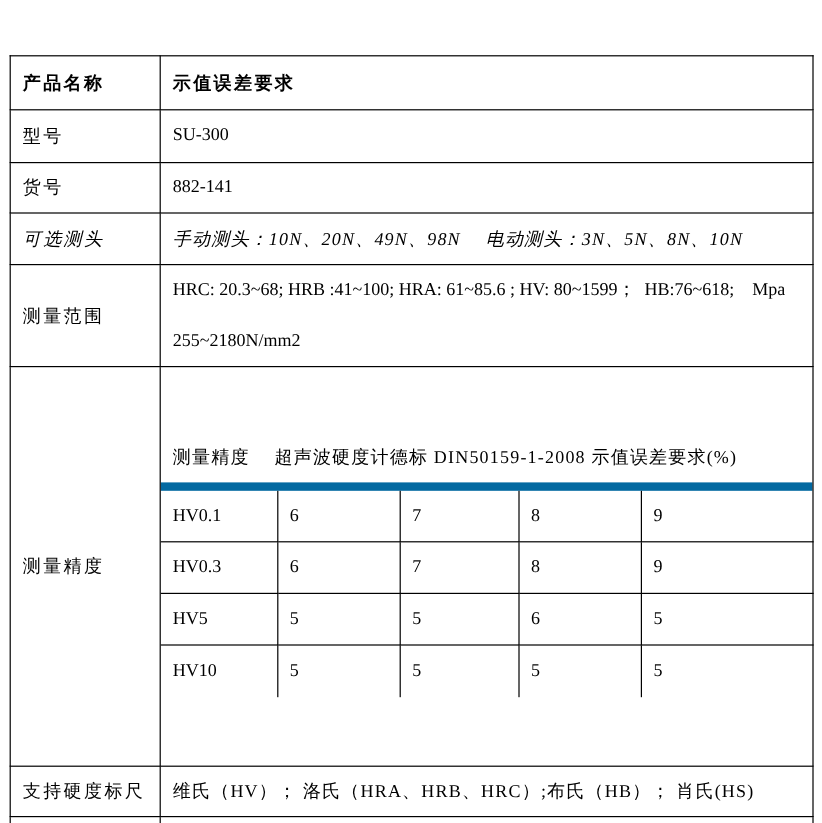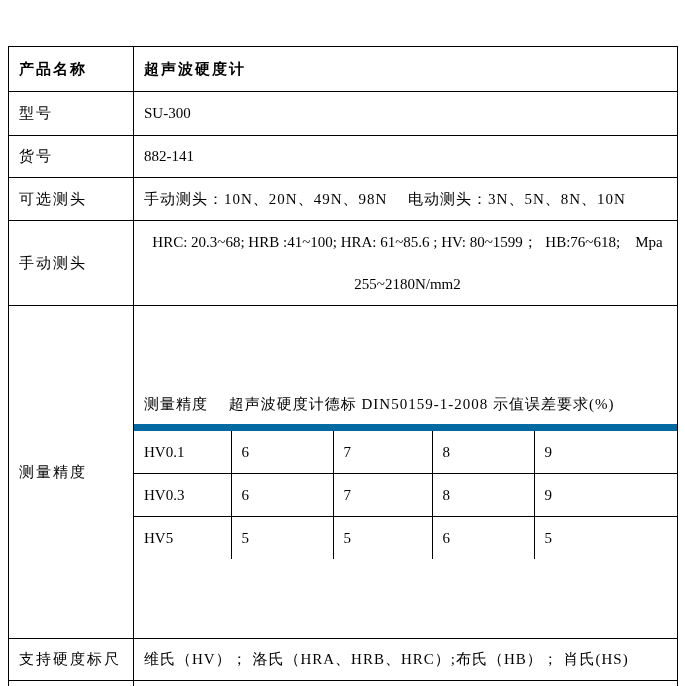--- a/index.html
+++ b/index.html
@@ -4,61 +4,61 @@
 <style>
   html,body{margin:0;padding:0;background:#ffffff;}
   .page{position:relative;width:685px;height:686px;background:#ffffff;overflow:hidden;
         font-family:"Liberation Serif","DejaVu Serif",serif;font-size:15px;color:#000;margin-top:38px;}
   table.spec{position:absolute;left:8px;top:8px;width:669px;border-collapse:collapse;table-layout:fixed;}
   table.spec>tbody>tr>td{border:1px solid #000;vertical-align:middle;}
   td.lab{padding:0 4px 0 10px;}
   td.val{padding:0 6px 0 10px;}
   td.nest{padding:0;vertical-align:top;}
   tr.h45{height:45px;}  tr.h44{height:44px;}  tr.h42{height:42px;}
-  tr.h43{height:43px;}  tr.h85{height:85px;}  tr.h333{height:333px;}
+  tr.h43{height:43px;font-style:italic;}  tr.h85{height:85px;}  tr.h333{height:333px;}
   tr.h39{height:39px;}
   .b{font-weight:bold;}
   .ls2{letter-spacing:2px;}
   .ls1{letter-spacing:1px;}
   .nw{white-space:pre;overflow:hidden;}
-  .mline{height:42px;line-height:42px;text-align:center;}
+  .mline{height:42px;line-height:42px;}
   .acc-title{height:39px;line-height:39px;border-bottom:7px solid #0369a1;padding:0 6px 0 10px;}
   table.acc{width:100%;border-collapse:collapse;table-layout:fixed;border-style:hidden;}
   table.acc td{border:1px solid #000;padding:0 4px 0 10px;height:42px;vertical-align:middle;}
   tr.ah td{height:40px;}
   tr.alast td{height:43px;}
 </style>
 </head>
 <body>
 
 <div class="page">
   <table class="spec">
     <colgroup>
         <col style="width:125px">
         <col style="width:544px">
       </colgroup>
     <tbody>
       <tr class="h45">
         <td class="lab b ls2">产品名称</td>
-        <td class="val b ls2 nw">超声波硬度计</td>
+        <td class="val b ls2 nw">示值误差要求</td>
       </tr>
       <tr class="h44">
         <td class="lab ls2">型号</td>
         <td class="val nw">SU-300</td>
       </tr>
       <tr class="h42">
         <td class="lab ls2">货号</td>
         <td class="val nw">882-141</td>
       </tr>
       <tr class="h43">
         <td class="lab ls2">可选测头</td>
         <td class="val ls1 nw">手动测头：10N、20N、49N、98N　 电动测头：3N、5N、8N、10N</td>
       </tr>
       <tr class="h85">
-        <td class="lab ls2">手动测头</td>
+        <td class="lab ls2">测量范围</td>
         <td class="val">
           <div class="mline nw">HRC: 20.3~68; HRB :41~100; HRA: 61~85.6 ; HV: 80~1599；  HB:76~618;    Mpa</div>
           <div class="mline nw">255~2180N/mm2</div>
         </td>
       </tr>
       <tr class="h333">
         <td class="lab ls2">测量精度</td>
         <td class="nest">
           <div class="acc-title ls1 nw">测量精度　 超声波硬度计德标 DIN50159-1-2008 示值误差要求(%)</div>
           <table class="acc">
@@ -84,20 +84,27 @@
                 <td>8</td>
                 <td>9</td>
               </tr>
               <tr>
                 <td>HV5</td>
                 <td>5</td>
                 <td>5</td>
                 <td>6</td>
                 <td>5</td>
               </tr>
+              <tr class="alast">
+                <td>HV10</td>
+                <td>5</td>
+                <td>5</td>
+                <td>5</td>
+                <td>5</td>
+              </tr>
             </tbody>
           </table>
         </td>
       </tr>
       <tr class="h42">
         <td class="lab ls2">支持硬度标尺</td>
         <td class="val ls1 nw">维氏（HV）； 洛氏（HRA、HRB、HRC）;布氏（HB）； 肖氏(HS)</td>
       </tr>
       <tr class="h39">
         <td class="lab ls2">显示屏</td>

